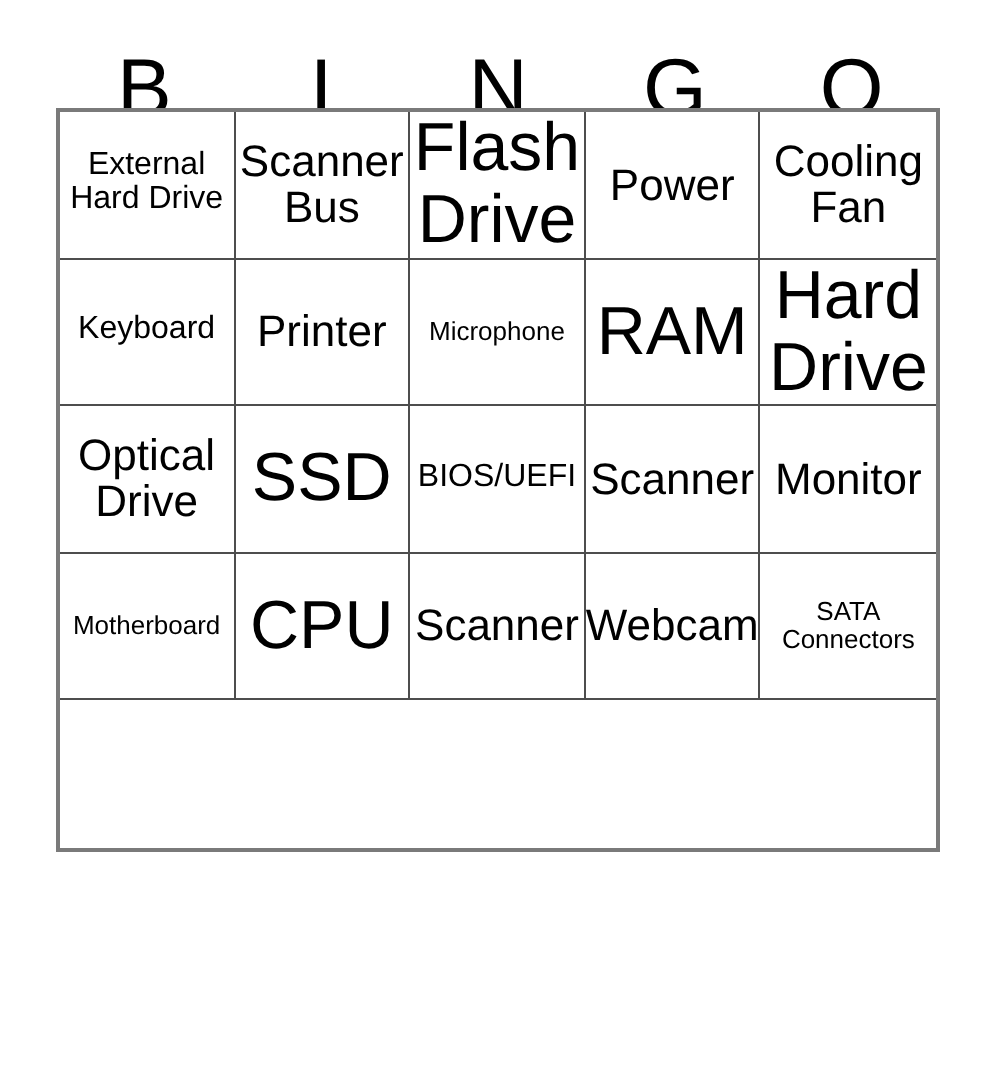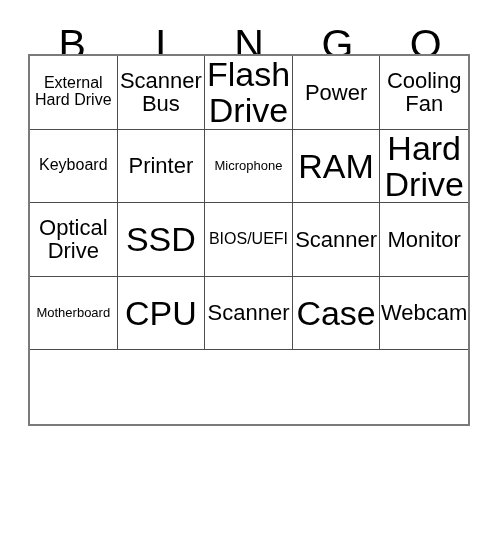--- a/index.html
+++ b/index.html
@@ -143,21 +143,21 @@
       </div>
       <div class="cell fs-xs">
         <span class="cell-text">Motherboard</span>
       </div>
       <div class="cell fs-xl">
         <span class="cell-text">CPU</span>
       </div>
       <div class="cell fs-md">
         <span class="cell-text">Scanner</span>
       </div>
-      <div class="cell fs-xl">
-        <span class="cell-text">Case</span>
-      </div>
       <div class="cell fs-md">
         <span class="cell-text">Webcam</span>
+      </div>
+      <div class="cell fs-xs">
+        <span class="cell-text">SATA Connectors</span>
       </div>
     </div>
 
 </div>
 
 </body></html>

